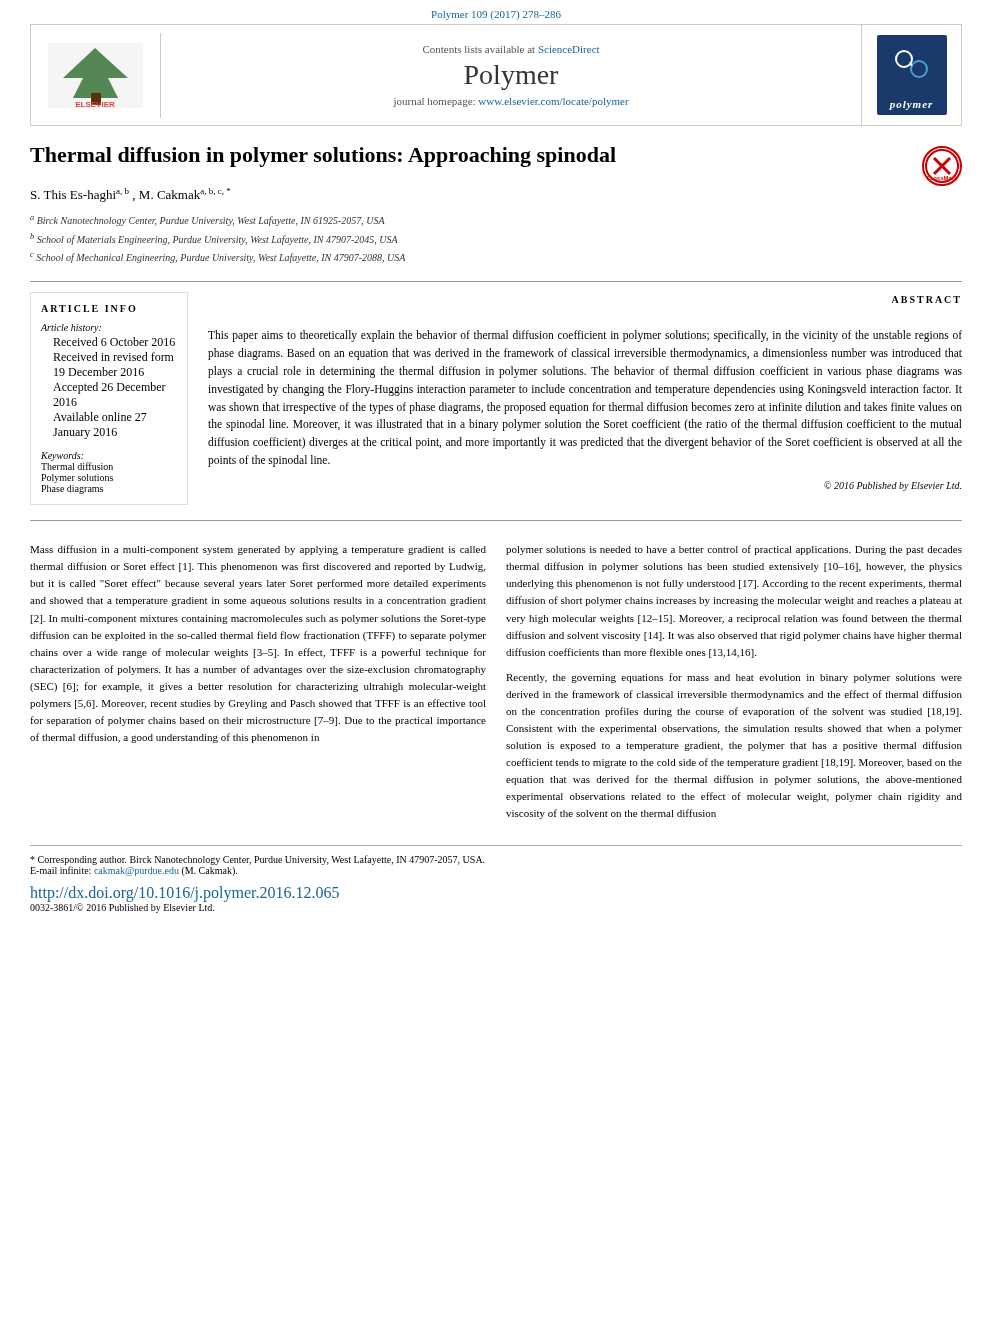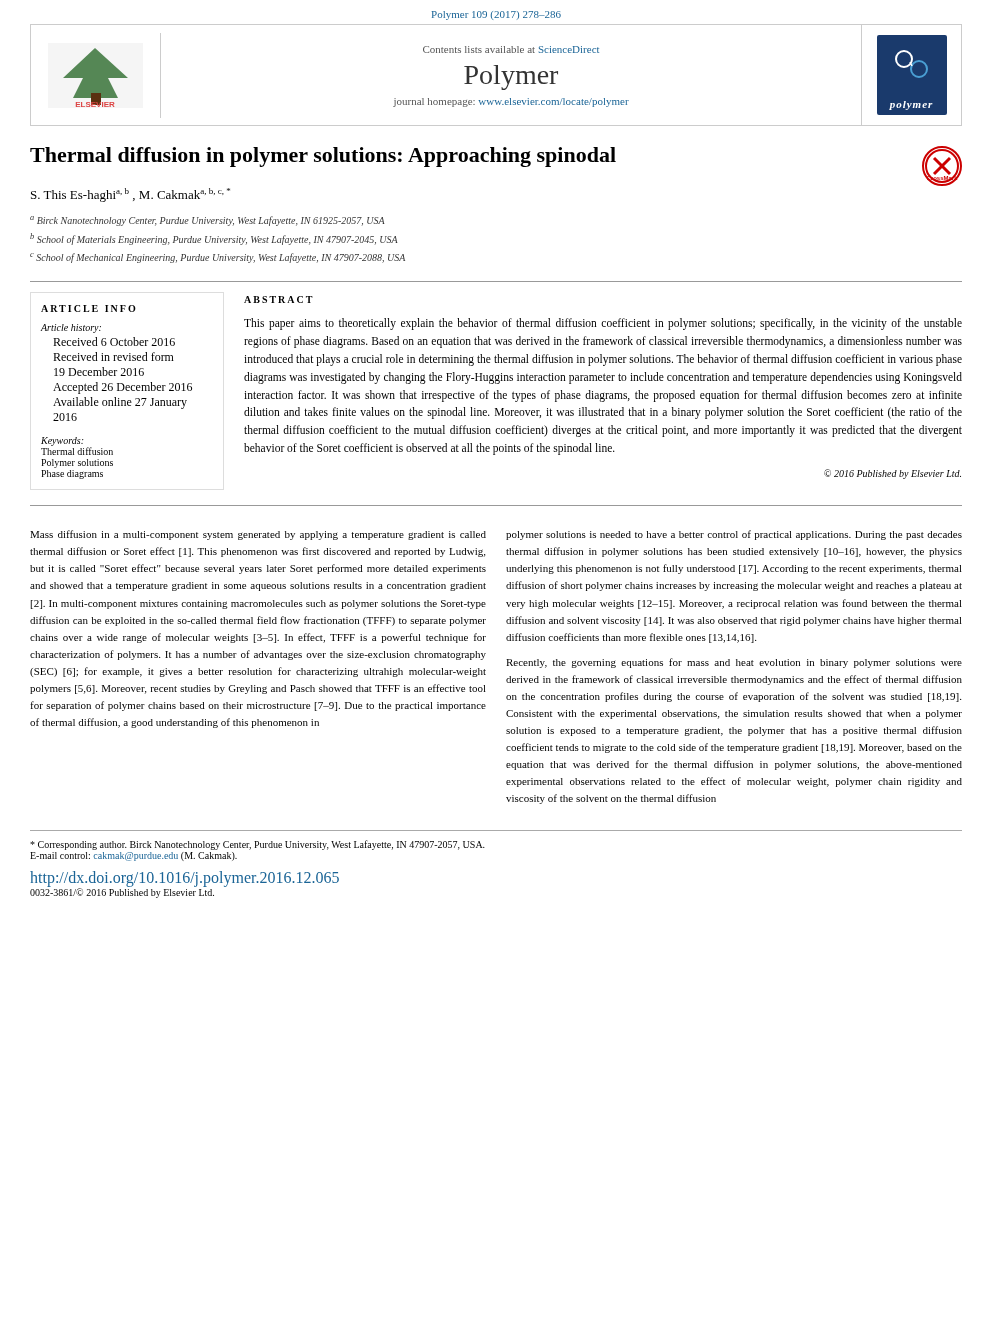--- a/index.html
+++ b/index.html
@@ -121,21 +121,21 @@
       margin: 10px 0;
     }
 
     .two-column {
       display: flex;
       gap: 20px;
       margin-top: 10px;
     }
 
     .left-column {
-      width: 194px;
+      width: 158px;
       flex-shrink: 0;
     }
 
     .right-column {
       flex: 1;
     }
 
     .article-info-box {
       border: 1px solid #ddd;
       padding: 10px;
@@ -186,21 +186,22 @@
     .abstract-section {
       font-size: 11.5px;
       line-height: 1.5;
     }
 
     .abstract-header {
       font-size: 10px;
       font-weight: bold;
       letter-spacing: 2px;
       text-transform: uppercase;
-      margin-bottom: 8px;
+      margin-bottom: 20px;
+      text-align: right;
     }
 
     .abstract-text {
       font-size: 11.5px;
       line-height: 1.55;
       text-align: justify;
     }
 
     .copyright-line {
       font-size: 10px;
@@ -425,21 +426,21 @@
         <div class="body-text">Recently, the governing equations for mass and heat evolution in binary polymer solutions were derived in the framework of classical irreversible thermodynamics and the effect of thermal diffusion on the concentration profiles during the course of evaporation of the solvent was studied [18,19]. Consistent with the experimental observations, the simulation results showed that when a polymer solution is exposed to a temperature gradient, the polymer that has a positive thermal diffusion coefficient tends to migrate to the cold side of the temperature gradient [18,19]. Moreover, based on the equation that was derived for the thermal diffusion in polymer solutions, the above-mentioned experimental observations related to the effect of molecular weight, polymer chain rigidity and viscosity of the solvent on the thermal diffusion</div>
       </div>
     </div>
   </div>
 
   <div class="footnote-area">
     <div>
       <span>* Corresponding author. Birck Nanotechnology Center, Purdue University, West Lafayette, IN 47907-2057, USA.</span>
     </div>
     <div>
-      <span>E-mail control:</span>
+      <span>E-mail infinite:</span>
       <span class="sciencedirect-link">cakmak@purdue.edu</span>
       <span>(M. Cakmak).</span>
     </div>
     <div style="margin-top:8px;">
       <span class="doi-line">http://dx.doi.org/10.1016/j.polymer.2016.12.065</span>
     </div>
     <div>
       <span class="issn-line">0032-3861/© 2016 Published by Elsevier Ltd.</span>
     </div>
   </div>

